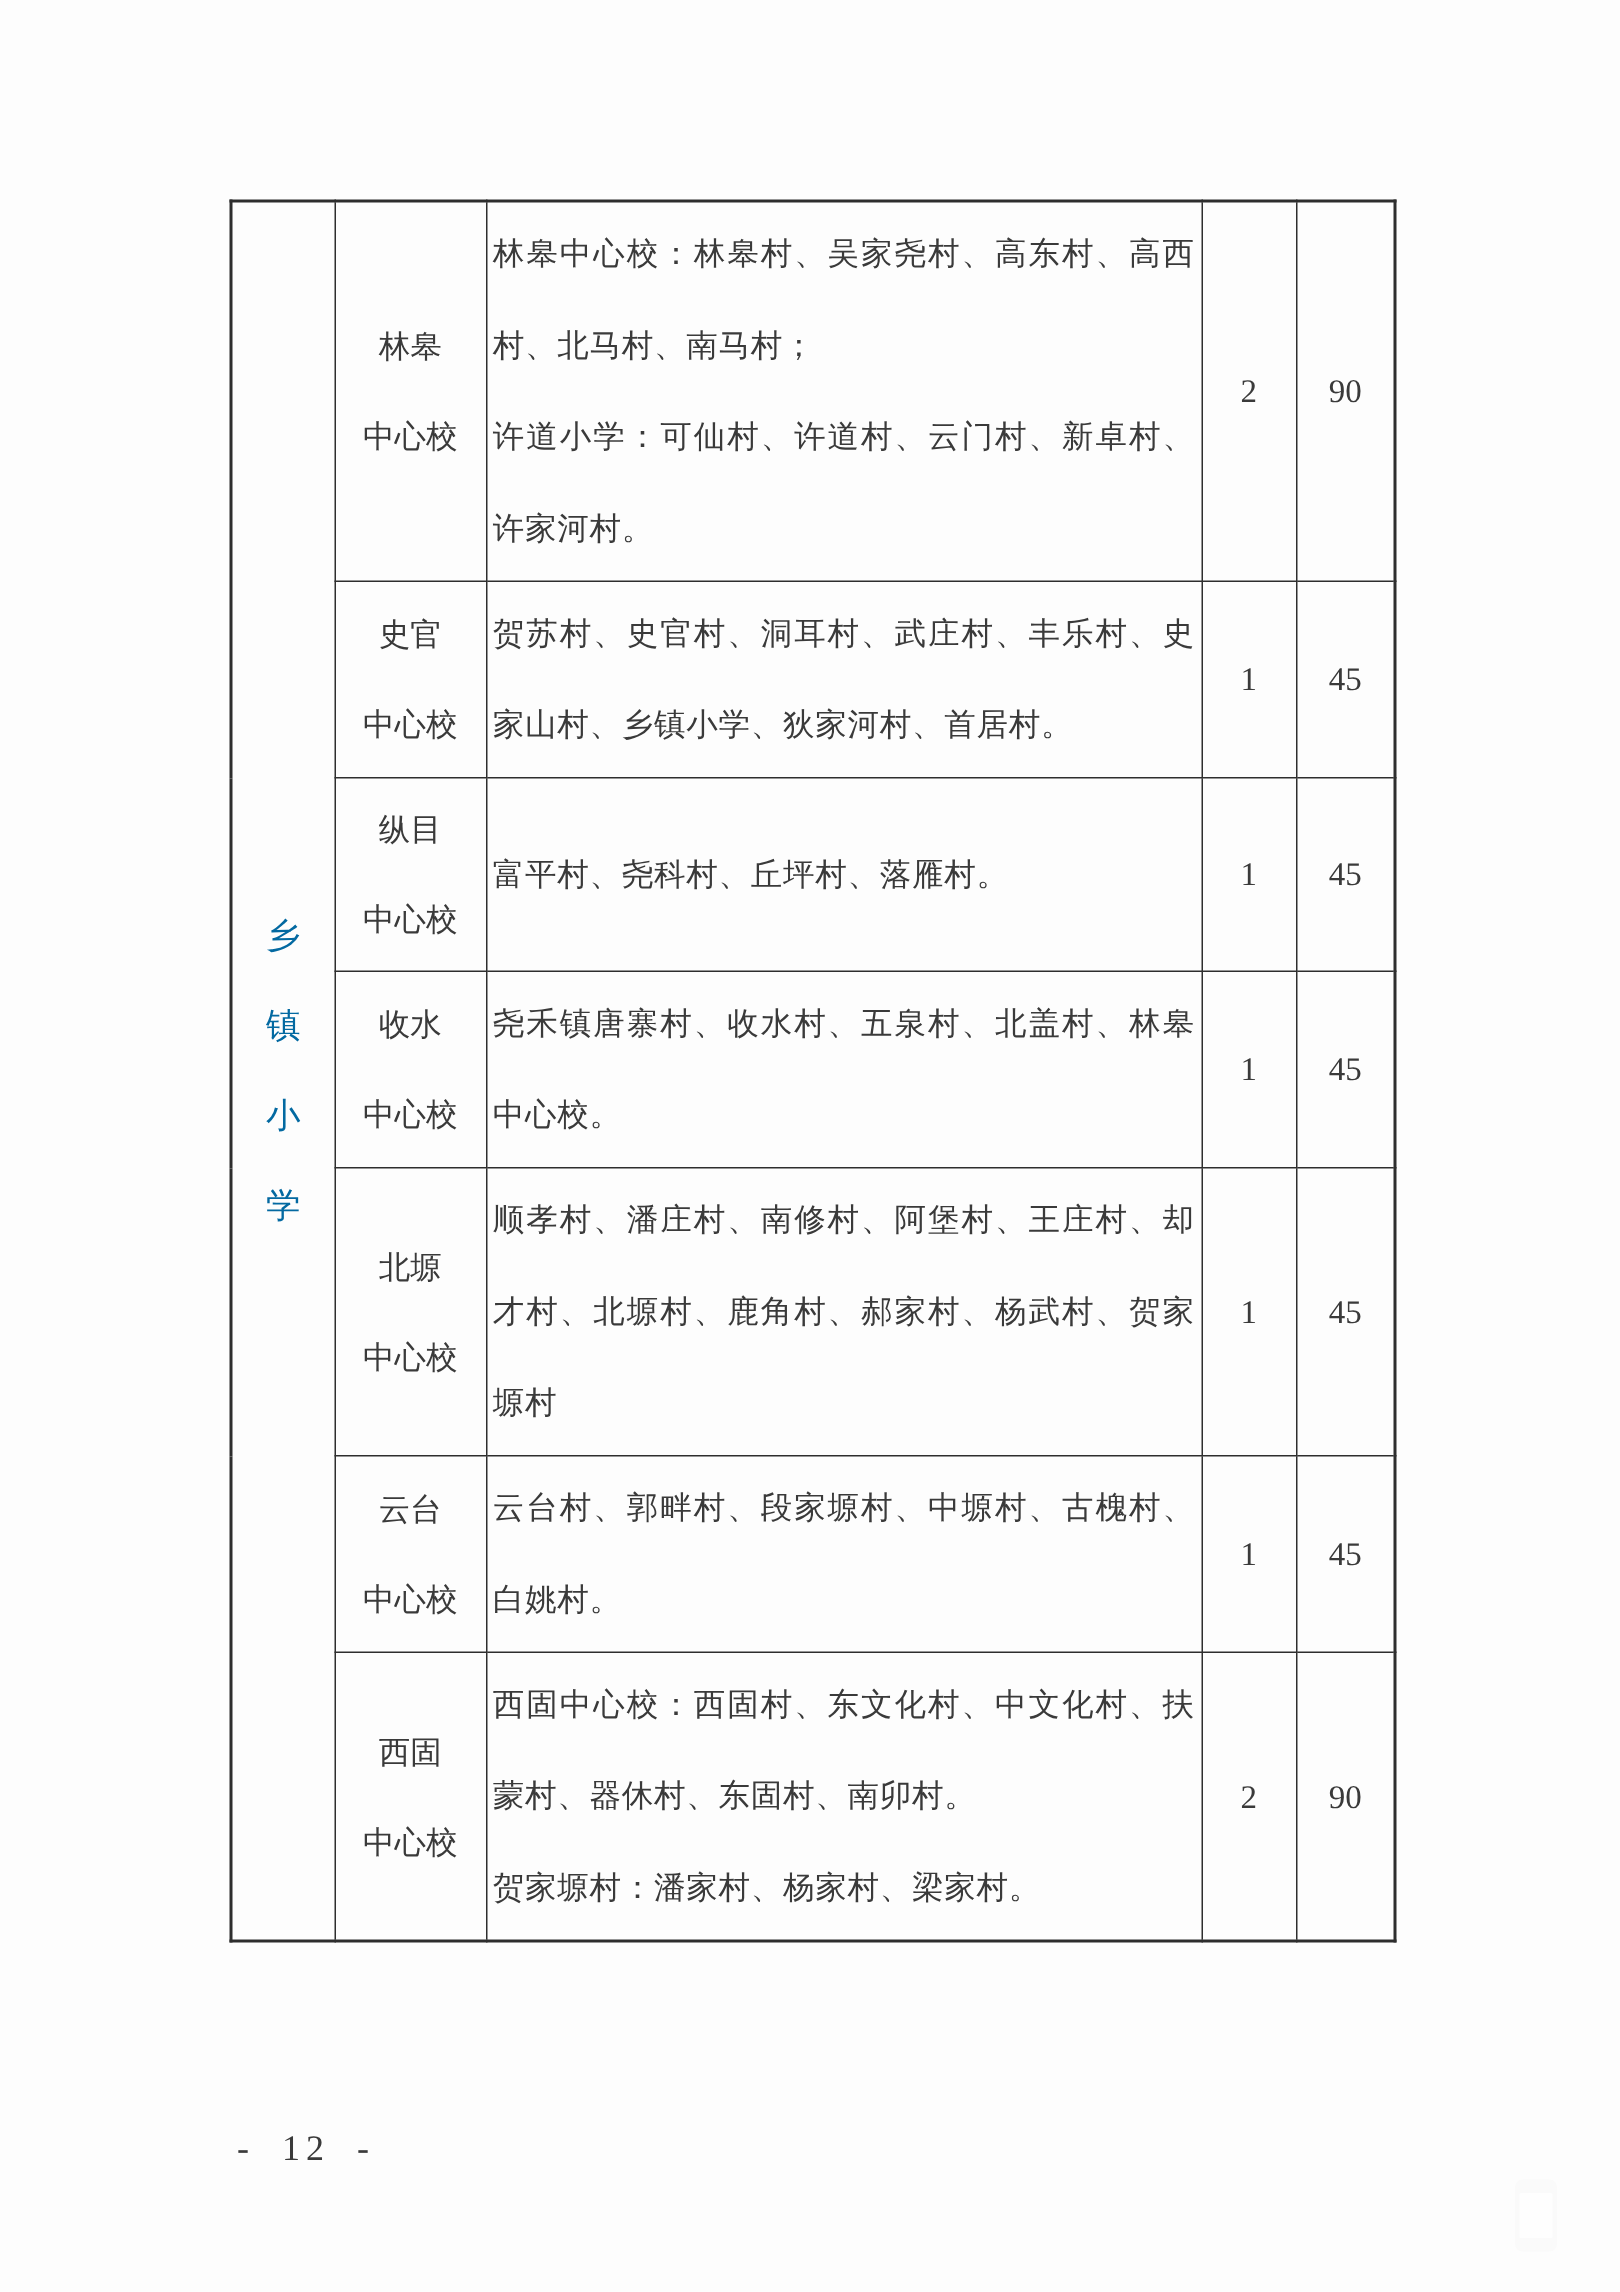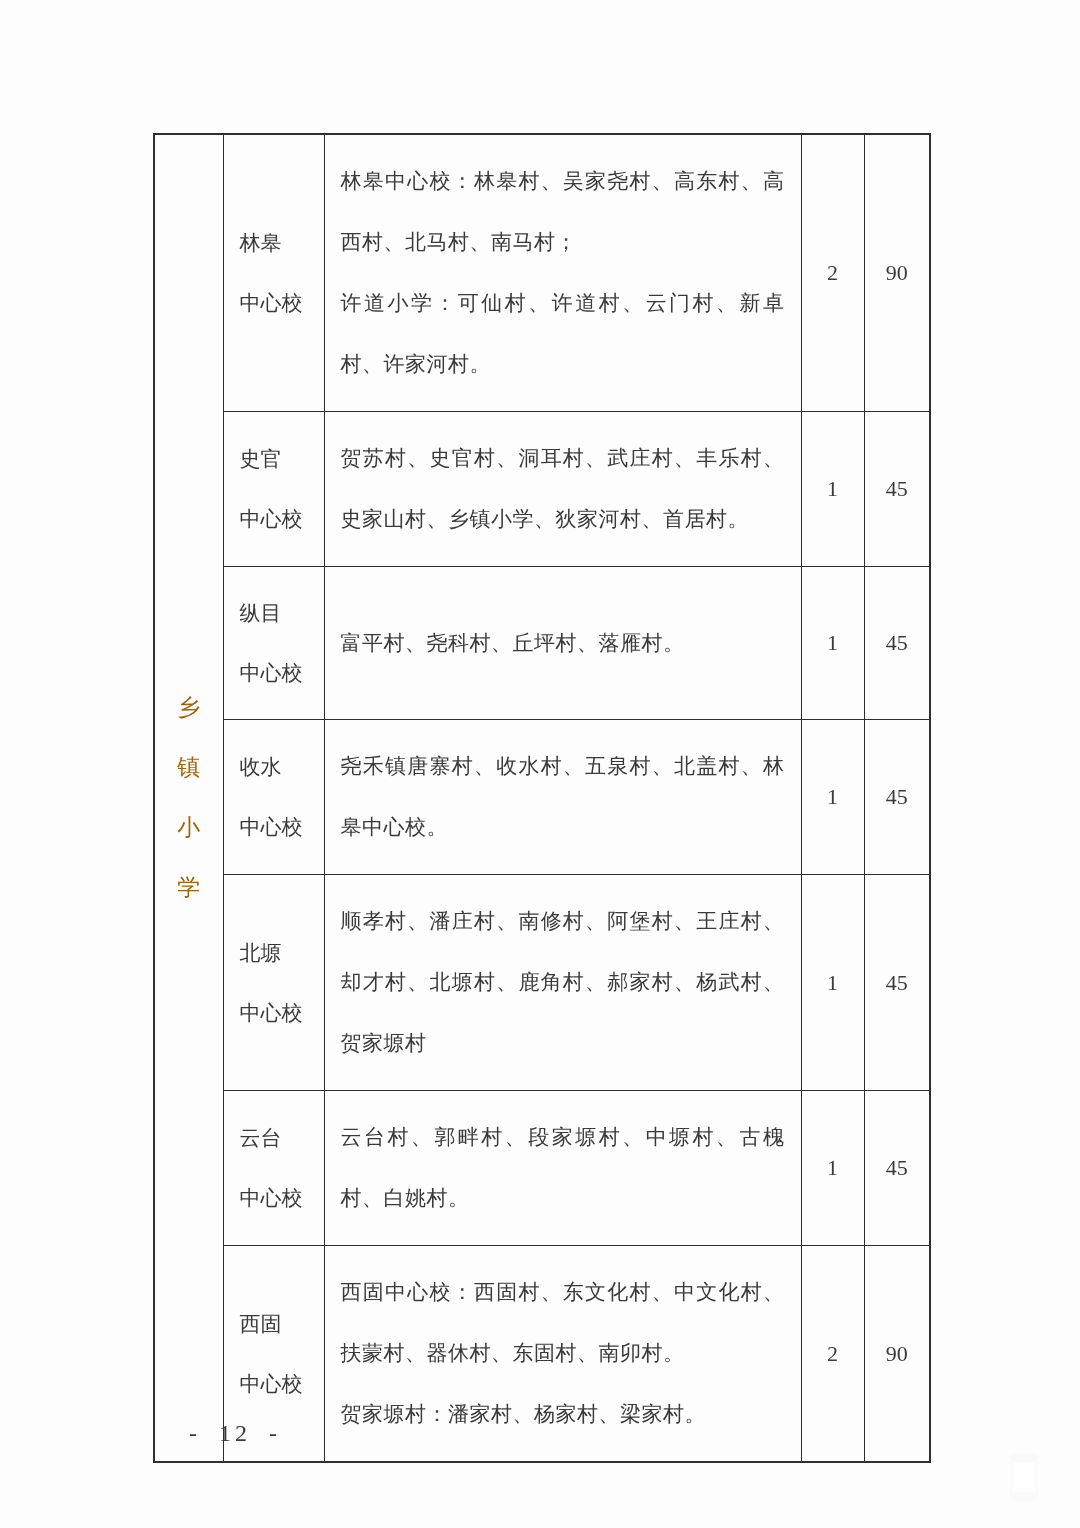--- a/index.html
+++ b/index.html
@@ -21,37 +21,37 @@
     left: 153px;
     top: 133px;
     width: 776px;
     border-collapse: collapse;
     table-layout: fixed;
     border: 2px solid #2e2e2e;
   }
   table.sched td {
     border: 1.5px solid #2e2e2e;
     vertical-align: middle;
-    padding: 16px;
+    padding: 4px;
     overflow: hidden;
   }
   td.cat {
     text-align: center;
   }
   .vtext {
     width: 26px;
     margin: 0 auto;
     word-break: break-all;
     font-size: 23px;
     line-height: 60px;
     letter-spacing: 0;
-    color: #a16207;
+    color: #0369a1;
   }
   td.school {
-    text-align: left;
+    text-align: center;
     margin-top: 12px;
   }
   .school-name {
     white-space: pre-line;
     font-size: 21px;
     line-height: 60px;
     color: #3a3a3a;
   }
   td.vill {
     padding: 0 8px 0 12px;
@@ -70,21 +70,20 @@
     color: #3a3a3a;
   }
   .page-number {
     position: absolute;
     left: 158px;
     top: 1420px;
     font-size: 24px;
     letter-spacing: 4px;
     color: #3a3a3a;
     word-spacing: 8px;
-    margin-left: 31px;
   }
   .phone-watermark {
     position: absolute;
     left: 1010px;
     top: 1453px;
     width: 28px;
     height: 48px;
     background: #fafafa;
     border-radius: 5px;
   }

